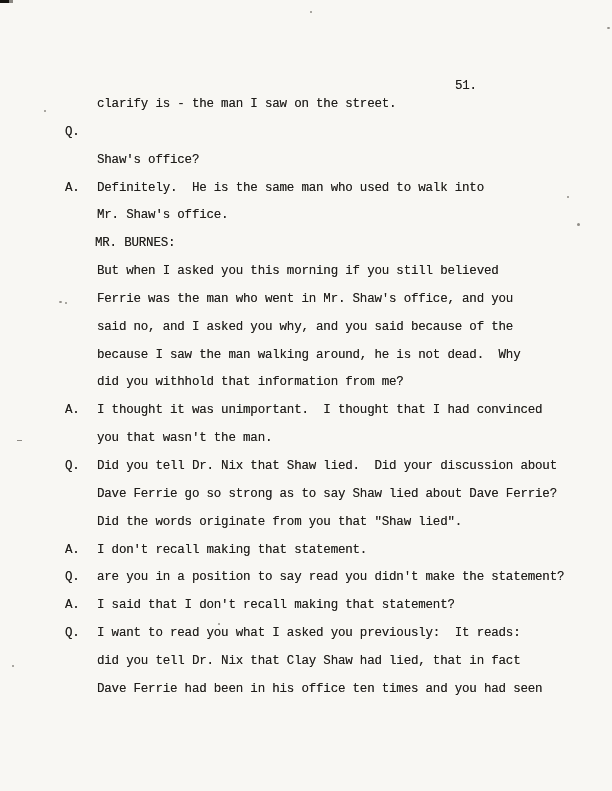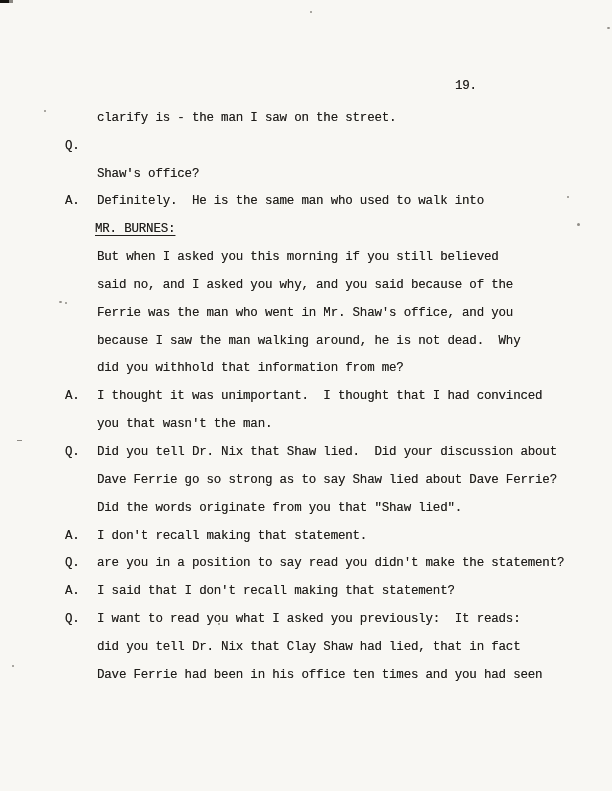--- a/index.html
+++ b/index.html
@@ -28,34 +28,33 @@
     left: 455px;
   }
   .transcript {
     position: absolute;
     top: 97px;
     left: 0;
     width: 612px;
   }
   .row {
     display: flex;
-    align-items: flex-end;
+    align-items: flex-start;
     height: 27.85px;
     padding-left: 65px;
     box-sizing: border-box;
   }
   .row .label {
     flex: 0 0 32px;
     width: 32px;
   }
   .row.speaker {
     padding-left: 63px;
   }
   .row.speaker .text {
-    text-decoration: underline;
     text-underline-offset: 3px;
     text-decoration-thickness: 1px;
     padding-left: 32px;
   }
   
   .corner-mark {
     position: absolute;
     top: 0; left: 0;
     width: 9px; height: 3px;
     background: #15130f;
@@ -83,31 +82,32 @@
   <div class="speck" style="left:607px; top:27px;  width:3px; height:2px;"></div>
   <div class="speck" style="left:567px; top:196px; width:2px; height:2px;"></div>
   <div class="speck" style="left:577px; top:223px; width:3px; height:3px;"></div>
   <div class="speck" style="left:59px;  top:301px; width:3px; height:2px;"></div>
   <div class="speck" style="left:65px;  top:302px; width:2px; height:2px;"></div>
   <div class="speck" style="left:44px;  top:110px; width:2px; height:2px;"></div>
   <div class="speck" style="left:17px;  top:440px; width:5px; height:1px; border-radius:0;"></div>
   <div class="speck" style="left:218px; top:623px; width:2px; height:2px;"></div>
   <div class="speck" style="left:12px;  top:665px; width:2px; height:2px;"></div>
 
-  <div class="page-number txt">19.</div>
+  <div class="page-number txt">51.</div>
 
   <div class="transcript">
       <div class="row txt"><span class="label"></span><span class="text">clarify is - the man I saw on the street.</span></div>
       <div class="row txt"><span class="label">Q.</span></div>
       <div class="row txt"><span class="label"></span><span class="text">Shaw's office?</span></div>
       <div class="row txt"><span class="label">A.</span><span class="text">Definitely.  He is the same man who used to walk into</span></div>
+      <div class="row txt"><span class="label"></span><span class="text">Mr. Shaw's office.</span></div>
       <div class="row txt speaker"><span class="text">MR. BURNES:</span></div>
       <div class="row txt"><span class="label"></span><span class="text">But when I asked you this morning if you still believed</span></div>
+      <div class="row txt"><span class="label"></span><span class="text">Ferrie was the man who went in Mr. Shaw's office, and you</span></div>
       <div class="row txt"><span class="label"></span><span class="text">said no, and I asked you why, and you said because of the</span></div>
-      <div class="row txt"><span class="label"></span><span class="text">Ferrie was the man who went in Mr. Shaw's office, and you</span></div>
       <div class="row txt"><span class="label"></span><span class="text">because I saw the man walking around, he is not dead.  Why</span></div>
       <div class="row txt"><span class="label"></span><span class="text">did you withhold that information from me?</span></div>
       <div class="row txt"><span class="label">A.</span><span class="text">I thought it was unimportant.  I thought that I had convinced</span></div>
       <div class="row txt"><span class="label"></span><span class="text">you that wasn't the man.</span></div>
       <div class="row txt"><span class="label">Q.</span><span class="text">Did you tell Dr. Nix that Shaw lied.  Did your discussion about</span></div>
       <div class="row txt"><span class="label"></span><span class="text">Dave Ferrie go so strong as to say Shaw lied about Dave Ferrie?</span></div>
       <div class="row txt"><span class="label"></span><span class="text">Did the words originate from you that "Shaw lied".</span></div>
       <div class="row txt"><span class="label">A.</span><span class="text">I don't recall making that statement.</span></div>
       <div class="row txt"><span class="label">Q.</span><span class="text">are you in a position to say read you didn't make the statement?</span></div>
       <div class="row txt"><span class="label">A.</span><span class="text">I said that I don't recall making that statement?</span></div>

